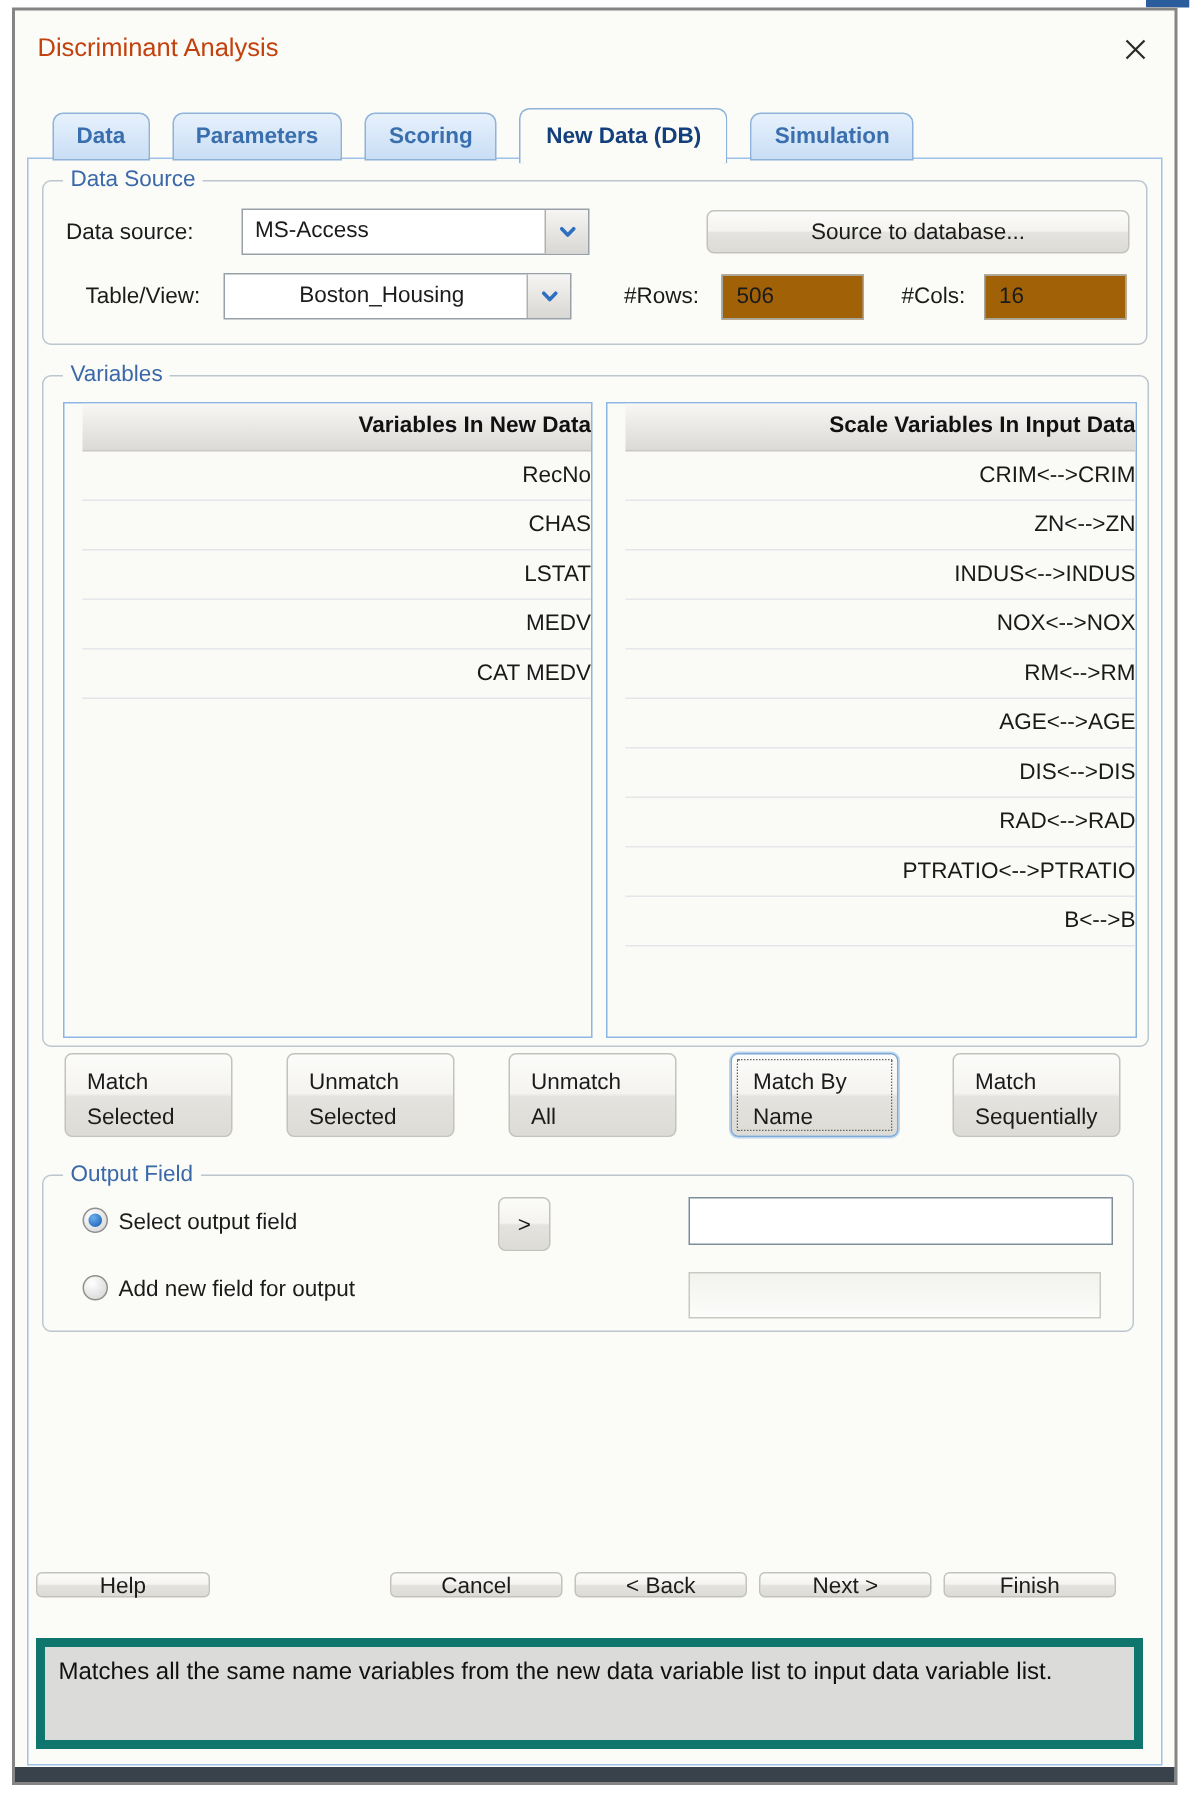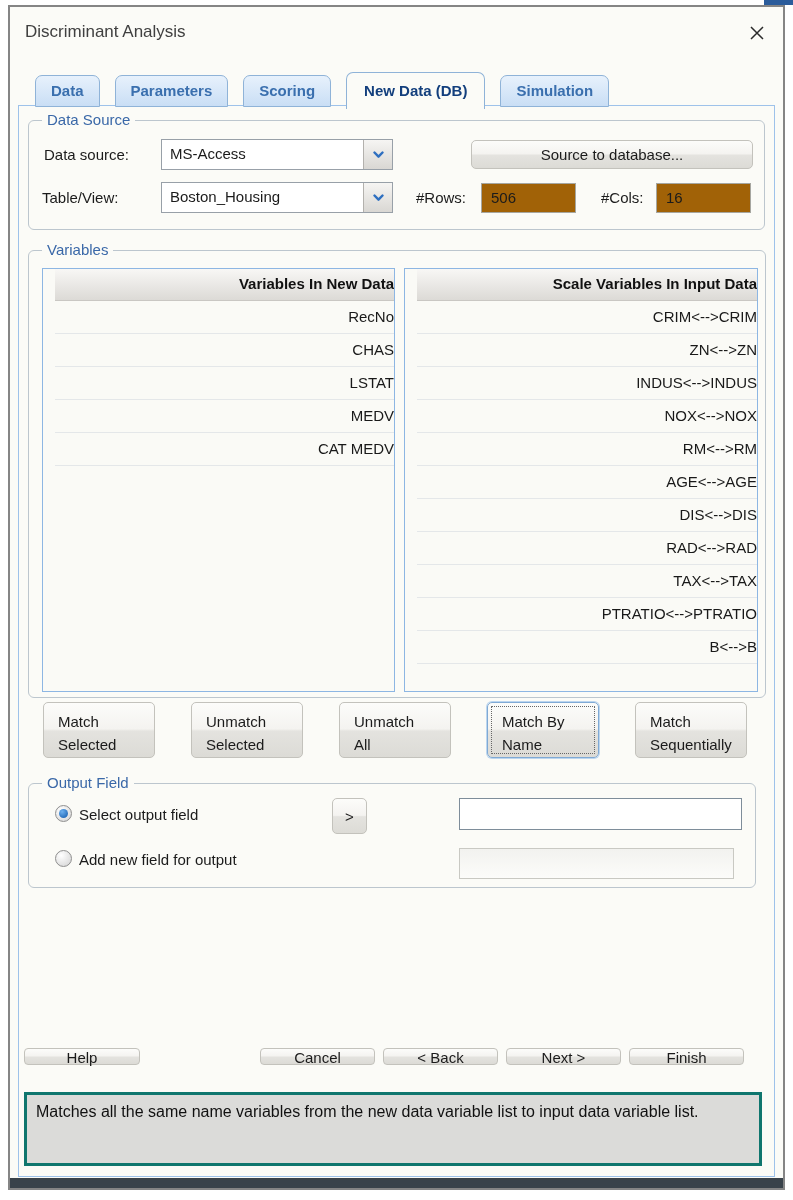--- a/index.html
+++ b/index.html
@@ -9,21 +9,21 @@
     font-family:"Liberation Sans", sans-serif;
     position:relative;
     color:#1b1b1b;
   }
   .accent-top { position:absolute; right:0; top:0; width:29px; height:5px; background:#2b5c9b; }
 
   .window {
     position:absolute; left:8px; top:5px; width:777px; height:1185px;
     background:#fbfbf7; border:2px solid #858585;
   }
-  .title { position:absolute; left:15px; top:15px; font-size:17px; color:#404040; }
+  .title { position:absolute; left:15px; top:15px; font-size:17px; color:#c2410c; }
   .close-btn { position:absolute; right:14px; top:14px; width:24px; height:24px; display:flex; align-items:center; justify-content:center; cursor:default; }
 
   
   .tabs { position:absolute; left:25px; top:56px; height:44px; display:flex; align-items:flex-end; gap:15px; z-index:3; }
   .tab {
     border:1px solid #8fb3d8; border-radius:7px 7px 0 0;
     padding:6px 15px 7px; background:linear-gradient(#e7f1fc,#c9def5);
     color:#3a6fae; font-weight:bold; font-size:15px; white-space:nowrap; cursor:default;
   }
   .tab.active {
@@ -103,21 +103,21 @@
   .input-2 { left:430px; top:64px; width:275px; height:31px; border:1px solid #c9c9c3; background:linear-gradient(#f2f2ef,#fcfcfa); }
 
   
   .footer-row { position:absolute; left:5px; top:942px; width:720px; display:flex; justify-content:space-between; }
   .footer-btn { height:17px; width:116px; border-radius:4px; }
   .footer-right { display:flex; gap:8px; }
   .footer-right .footer-btn { width:115px; }
 
   .status-box {
     position:absolute; left:5px; top:986px; width:738px; height:74px;
-    background:#dbdbd9; border:3px solid #0f766e; padding:5px 9px;
+    background:#dbdbd9; border:6px solid #0f766e; padding:5px 9px;
     font-size:16px; line-height:1.45; color:#111111;
   }
   .status-box span { display:block; max-width:700px; }
 
   .bottom-strip { position:absolute; left:0; right:0; bottom:0; height:10px; background:#39424a; }
 </style>
 </head>
 <body>
 
 <div class="accent-top"></div>
@@ -149,22 +149,22 @@
       <div class="dropdown" style="left:132px; top:18px;">
         <div class="dd-value">MS-Access</div>
         <div class="dd-btn">
           <svg width="11" height="8" viewBox="0 0 11 8">
             <path d="M1.5 1.5 L5.5 5.7 L9.5 1.5" fill="none" stroke="#2e6fc0" stroke-width="2.4" stroke-linecap="round" stroke-linejoin="round"></path>
           </svg>
         </div>
       </div>
       <button class="btn connect-btn">Source to database...</button>
 
-      <div class="lbl" style="left:13px; top:68px;">Table/View:</div>
-      <div class="dropdown" style="left:132px; top:61px;">
+      <div class="lbl" style="left:28px; top:68px;">Table/View:</div>
+      <div class="dropdown" style="left:120px; top:61px;text-align:center;">
         <div class="dd-value">Boston_Housing</div>
         <div class="dd-btn">
           <svg width="11" height="8" viewBox="0 0 11 8">
             <path d="M1.5 1.5 L5.5 5.7 L9.5 1.5" fill="none" stroke="#2e6fc0" stroke-width="2.4" stroke-linecap="round" stroke-linejoin="round"></path>
           </svg>
         </div>
       </div>
 
       <div class="lbl" style="left:387px; top:68px;">#Rows:</div>
       <div class="ro-field" style="left:452px; top:62px; width:95px;">506</div>
@@ -192,21 +192,20 @@
         <div>
 
         <div class="list-item">CRIM&lt;--&gt;CRIM</div>
             <div class="list-item">ZN&lt;--&gt;ZN</div>
             <div class="list-item">INDUS&lt;--&gt;INDUS</div>
             <div class="list-item">NOX&lt;--&gt;NOX</div>
             <div class="list-item">RM&lt;--&gt;RM</div>
             <div class="list-item">AGE&lt;--&gt;AGE</div>
             <div class="list-item">DIS&lt;--&gt;DIS</div>
             <div class="list-item">RAD&lt;--&gt;RAD</div>
-            <div class="list-item">TAX&lt;--&gt;TAX</div>
             <div class="list-item">PTRATIO&lt;--&gt;PTRATIO</div>
             <div class="list-item">B&lt;--&gt;B</div>
           </div>
       </div>
     </div>
 
     <div class="match-row">
 
     <button class="btn match-btn">
         <span>Match</span>

